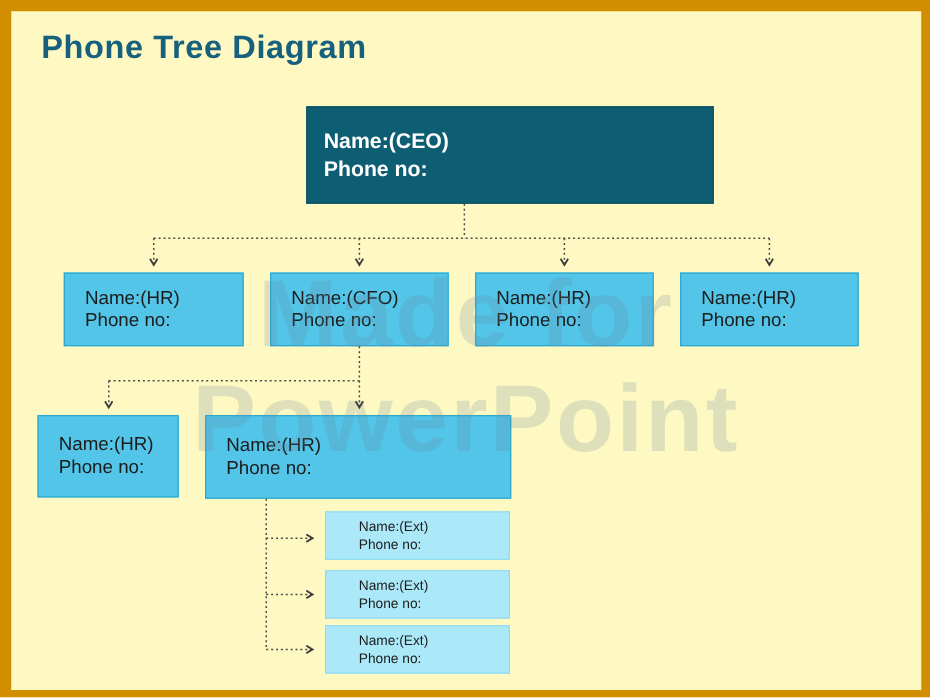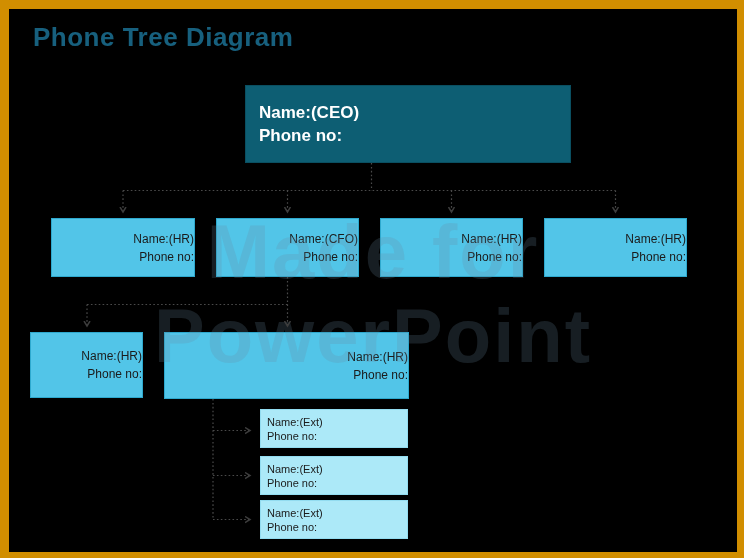--- a/index.html
+++ b/index.html
@@ -2,21 +2,21 @@
 <html><head>
 <meta charset="utf-8">
 <style>
   html, body { margin: 0; padding: 0; background: #ffffff; }
   * { box-sizing: border-box; }
 
   .page {
     position: relative;
     width: 744px;
     height: 558px;
-    background: #000000;
+    background: #fef9c3;
     border-style: solid;
     border-color: #D18E00;
     border-width: 9px 7px 6px 9px;
     overflow: hidden;
     font-family: "Liberation Sans", sans-serif;
   }
 
   .title {
     position: absolute;
     left: 24px;
@@ -72,41 +72,40 @@
     font-size: 17px;
     font-weight: bold;
     line-height: 23px;
     padding-left: 13px;
     margin-left: 37px;
   }
 
   .node-mid {
     background: #52C5E8;
     border: 1px solid #2EA9CE;
-    font-size: 12px;
+    font-size: 15px;
     line-height: 18px;
     padding-left: 16px;
-    align-items: flex-end;
   }
   .node-l2   { top: 209px; height: 59px; }
   .node-l2a  { left: 42px;  width: 144px; }
   .node-l2b  { left: 207px; width: 143px; }
   .node-l2c  { left: 371px; width: 143px; }
   .node-l2d  { left: 535px; width: 143px; }
 
   .node-l3a  { left: 21px;  top: 323px; width: 113px; height: 66px; }
   .node-l3b  { left: 155px; top: 323px; width: 245px; height: 67px; }
 
   .node-leaf {
     left: 251px; width: 148px; height: 39px;
     background: #ACE9F8;
     border: 1px solid #93DCF0;
     font-size: 11px;
     line-height: 14px;
-    padding-left: 6px;
+    padding-left: 26px;
   }
   .node-l4a { top: 400px; }
   .node-l4b { top: 447px; }
   .node-l4c { top: 491px; }
 </style>
 </head>
 <body>
 
 <div class="page">
 

